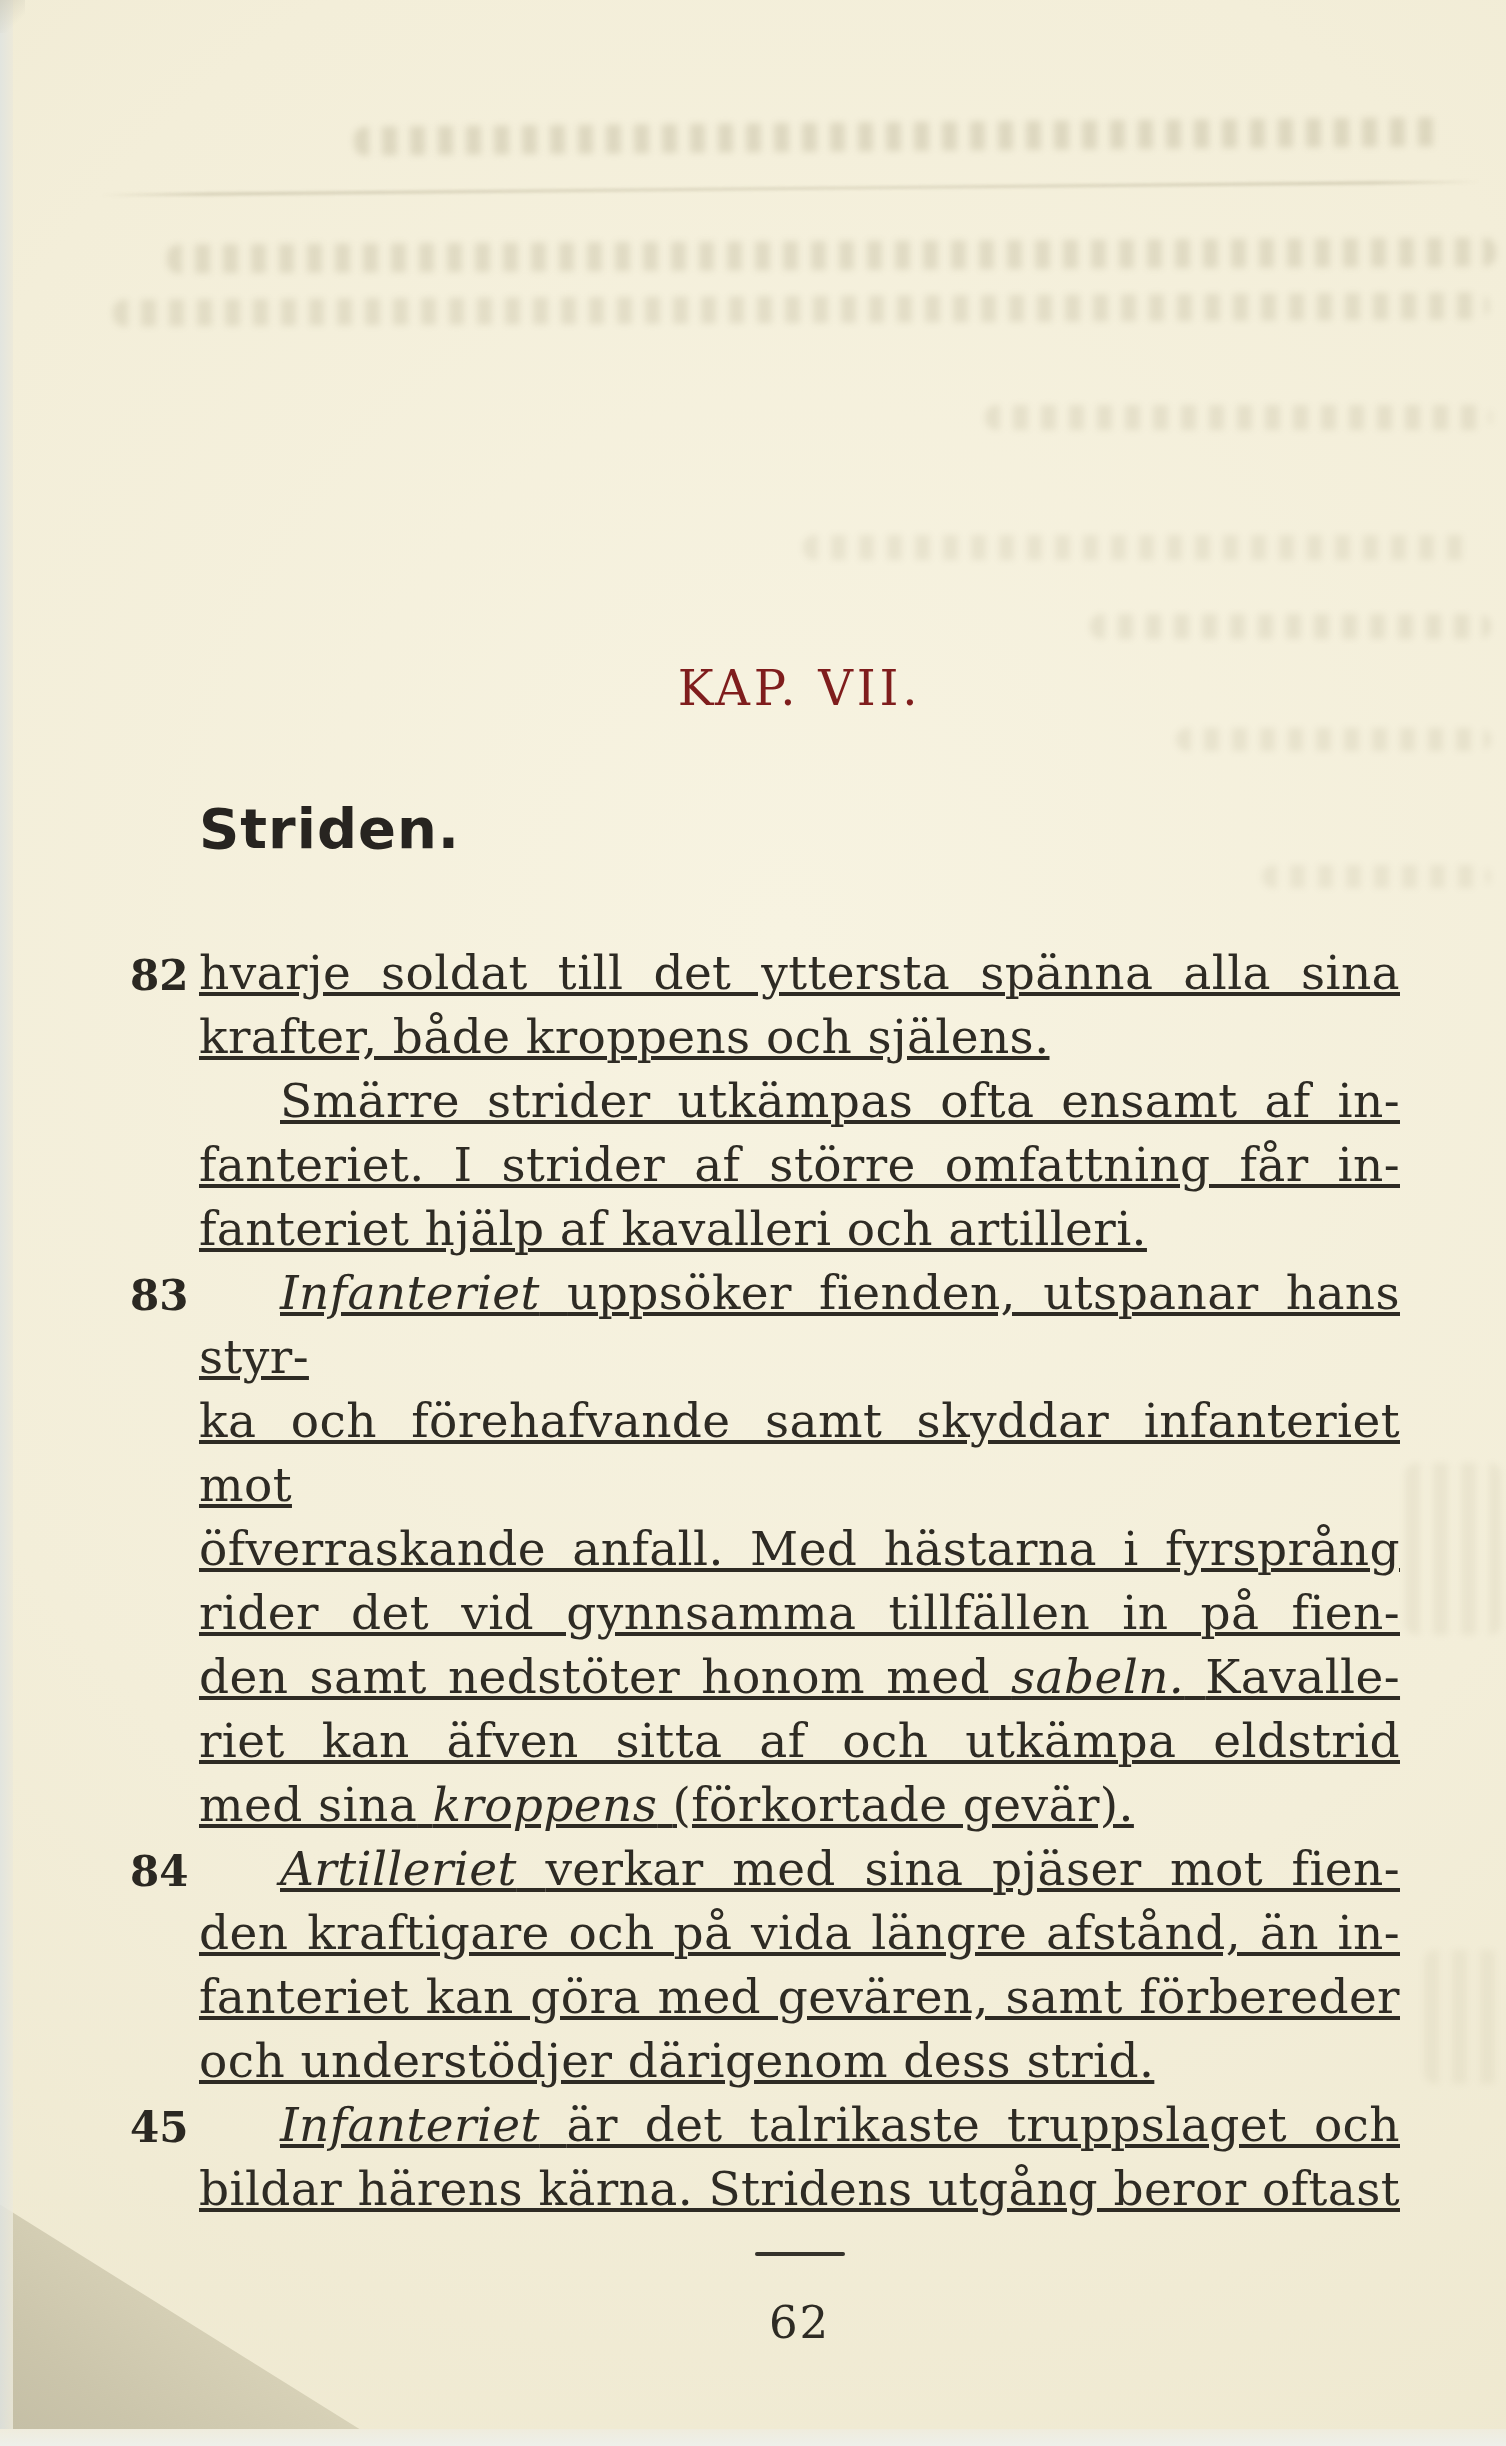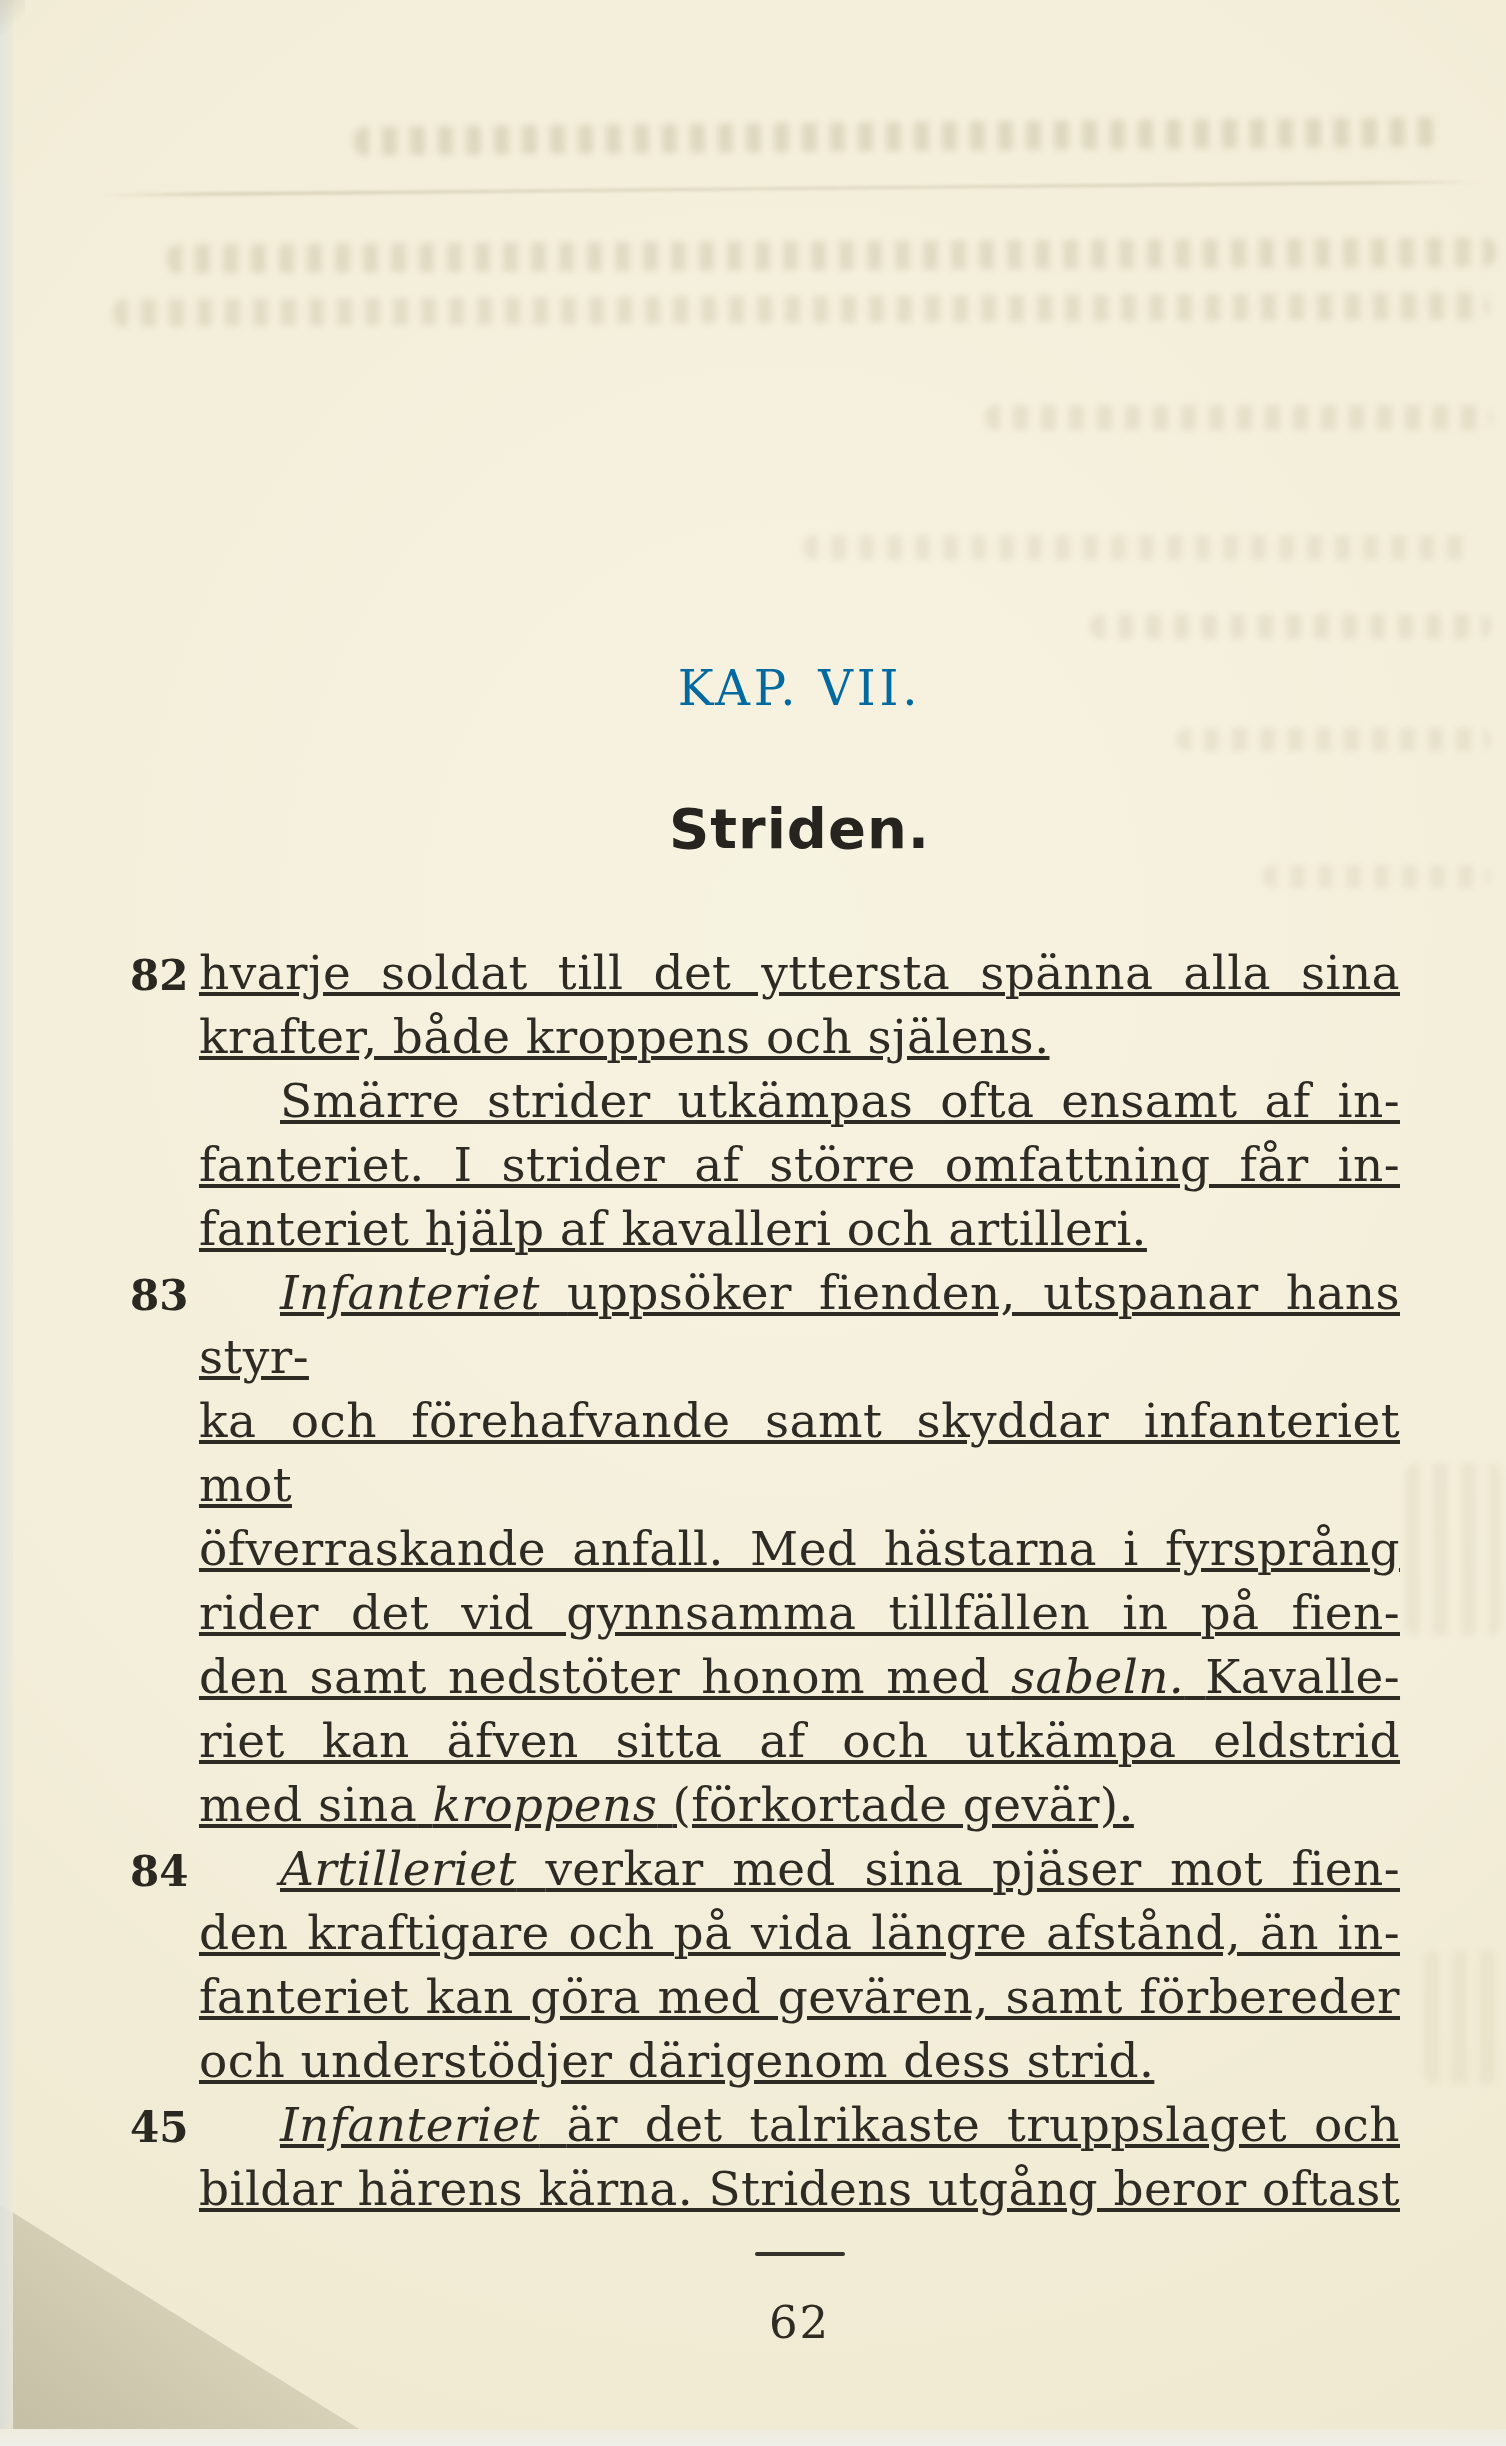--- a/index.html
+++ b/index.html
@@ -21,23 +21,23 @@
   .fold{position:absolute;left:0;bottom:13.4px;width:365px;height:228px;
     clip-path:polygon(0 0,100% 100%,0 100%);
     background:linear-gradient(218deg,#f1ecd6 8%,#e3ddc3 22%,#d6d0b6 48%,#cbc5ab 78%,#c4beA5 100%);}
   
   .ghost{position:absolute;filter:blur(3.8px);border-radius:11.5px;
     background:repeating-linear-gradient(90deg, rgba(138,129,92,.55) 0 15.3px, rgba(138,129,92,0) 15.3px 28px);}
   .ghost-line{position:absolute;height:2.9px;filter:blur(1.4px);
     background:linear-gradient(90deg,rgba(130,121,86,0) 0%,rgba(130,121,86,.5) 8%,rgba(130,121,86,.35) 55%,rgba(130,121,86,.5) 92%,rgba(130,121,86,0) 100%);}
   
   .kicker{position:absolute;left:199px;width:1201px;top:660px;
-    text-align:center;font-size:48px;letter-spacing:3.8px;color:#0369a1;}
+    text-align:center;font-size:48px;letter-spacing:3.8px;color:#7f1d1d;}
   .booktitle{position:absolute;left:199px;width:1201px;top:796px;
-    text-align:center;font-family:"DejaVu Sans", sans-serif;font-weight:bold;
+    font-family:"DejaVu Sans", sans-serif;font-weight:bold;
     font-size:56px;letter-spacing:1px;color:#272420;}
   
   #textblock{position:absolute;left:199px;top:941px;width:1201px;color:#2e2b24;text-decoration:underline;}
   .paragraph{position:relative;}
   .para-num{position:absolute;left:-69px;top:9.6px;font-size:42px;font-weight:bold;color:#2b2822;}
   .line{font-size:47px;line-height:64px;letter-spacing:0.4px;
     text-align:justify;text-align-last:justify;white-space:normal;}
   .line.last{text-align-last:left;}
   .line.indent{text-indent:81px;}
   .b{font-weight:bold;}

